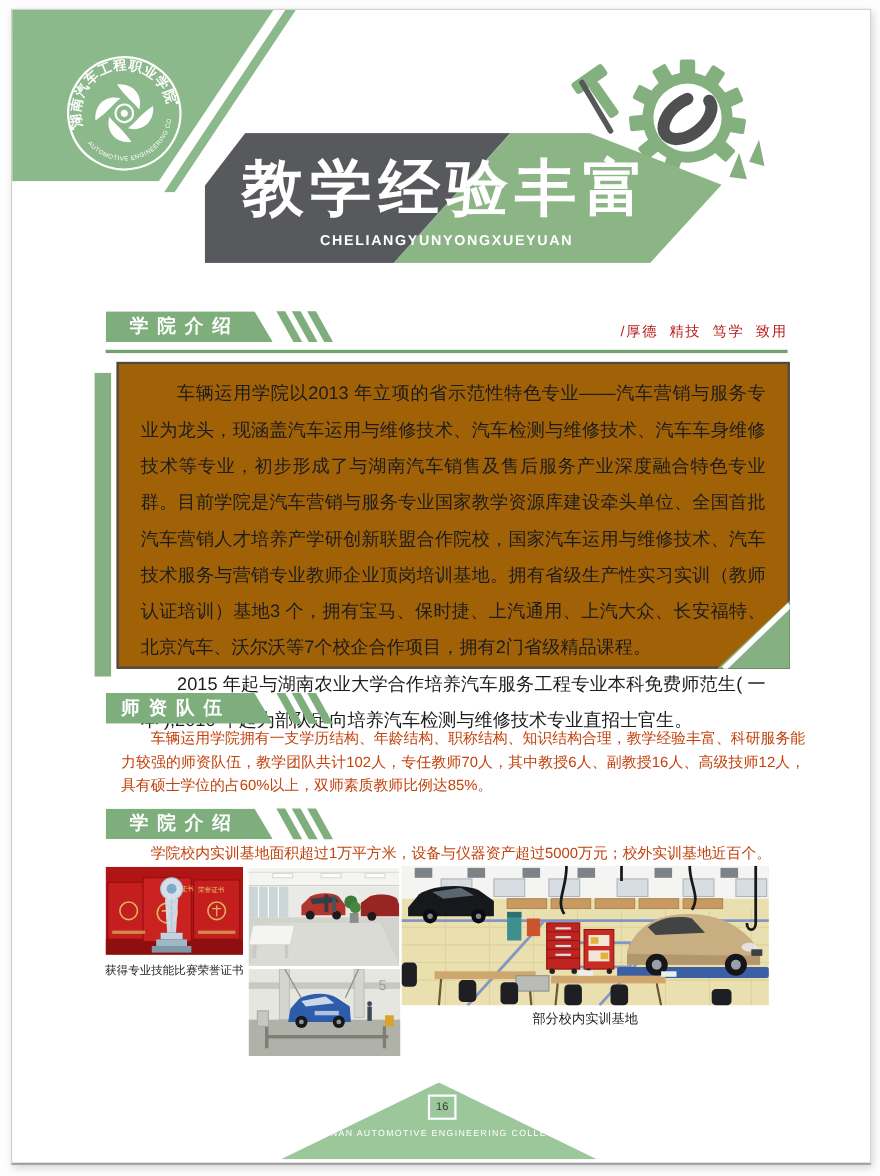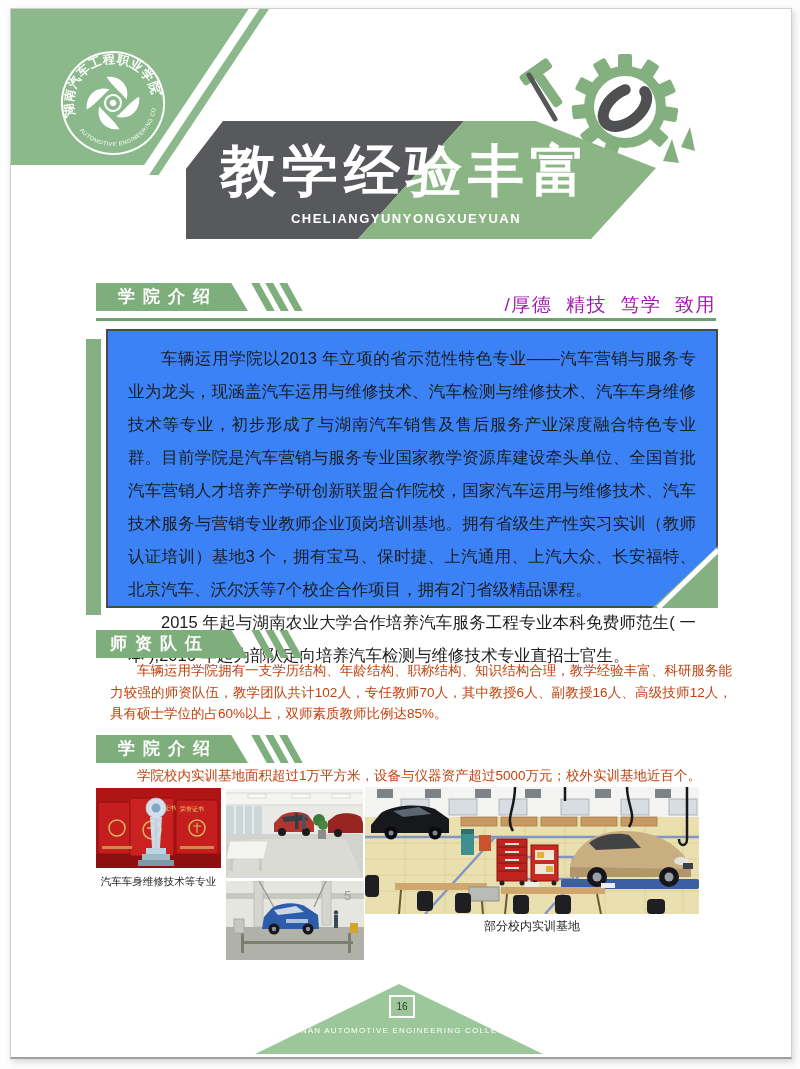--- a/index.html
+++ b/index.html
@@ -27,26 +27,26 @@
     font-size:13px;font-weight:bold;letter-spacing:1.5px;}
 
   
   .sec-bar{width:152px;height:28px;background:#7FAE7D;
     clip-path:polygon(0 0,89% 0,100% 100%,0 100%);
     color:#fff;font-size:17px;font-weight:bold;letter-spacing:8px;
     line-height:28px;padding-left:22px;box-sizing:border-box;}
   .stripes{display:flex;gap:6px;height:28px;}
   .stripe{width:8px;height:28px;background:#7FAE7D;transform:skewX(29deg);}
 
-  .motto{top:283px;right:75px;color:#a21caf;font-size:19px;letter-spacing:1.5px;white-space:pre;}
+  .motto{top:283px;right:75px;color:#b91c1c;font-size:13px;letter-spacing:1.5px;white-space:pre;}
   .green-rule{left:85px;top:309px;width:620px;height:3px;background:#6FA26F;}
 
   
   .intro-accent{left:75px;top:330px;width:15px;height:276px;background:#84B082;}
-  .intro-box{left:95px;top:320px;width:612px;height:279px;background:#3b82f6;
+  .intro-box{left:95px;top:320px;width:612px;height:279px;background:#a16207;
     border:2px solid #4a4a4a;box-sizing:border-box;padding:11px 20px 8px 20px;}
   .intro-box p{margin:0;text-indent:2em;font-size:16.5px;line-height:33px;color:#1c1c1c;
     text-align:justify;}
   .box-corner{right:-2px;bottom:-2px;width:66px;height:62px;}
 
   .body-par{left:99px;width:622px;font-size:13.5px;line-height:21.5px;color:#c2410c;
     text-align:justify;text-indent:2em;margin:0;}
 
   .caption{font-family:"DejaVu Serif", serif;color:#1f1f1f;text-align:center;}
 
@@ -192,21 +192,21 @@
       <g>
         <circle cx="60" cy="20" r="10" fill="#D7E9F4" opacity=".95" stroke="#AECBDD"></circle>
         <circle cx="60" cy="20" r="4.5" fill="#7FA8C9"></circle>
         <polygon points="54,29 66,29 64,60 56,60" fill="#CFE4F0" opacity=".92"></polygon>
         <line x1="60" y1="30" x2="60" y2="59" stroke="#AECBDD"></line>
         <rect x="50" y="60" width="20" height="6" fill="#BCD3E0"></rect>
         <rect x="46" y="66" width="28" height="6" fill="#9DB8C6"></rect>
         <rect x="42" y="72" width="36" height="6" fill="#7E98A6"></rect>
       </g>
     </svg>
-    <div class="abs caption" style="left:80px;top:866px;width:135px;font-size:10.5px;">汽车车身维修技术等专业</div>
+    <div class="abs caption" style="left:80px;top:866px;width:135px;font-size:10.5px;">获得专业技能比赛荣誉证书</div>
 
     <svg class="abs" style="left:215px;top:780px;" width="137" height="89" viewBox="0 0 137 89">
       <rect width="137" height="89" fill="#E9E9E5"></rect>
       <rect width="137" height="17" fill="#F4F4F1"></rect>
       <line x1="0" y1="4" x2="137" y2="4" stroke="#D9D9D5"></line>
       <line x1="0" y1="16" x2="137" y2="16" stroke="#CFCFCB"></line>
       <rect x="22" y="5" width="18" height="4" fill="#FBFBF8" stroke="#D8D8D4"></rect>
       <rect x="66" y="5" width="18" height="4" fill="#FBFBF8" stroke="#D8D8D4"></rect>
       <rect x="106" y="5" width="18" height="4" fill="#FBFBF8" stroke="#D8D8D4"></rect>
       <rect x="0" y="17" width="36" height="28" fill="#CCD6D8"></rect>

